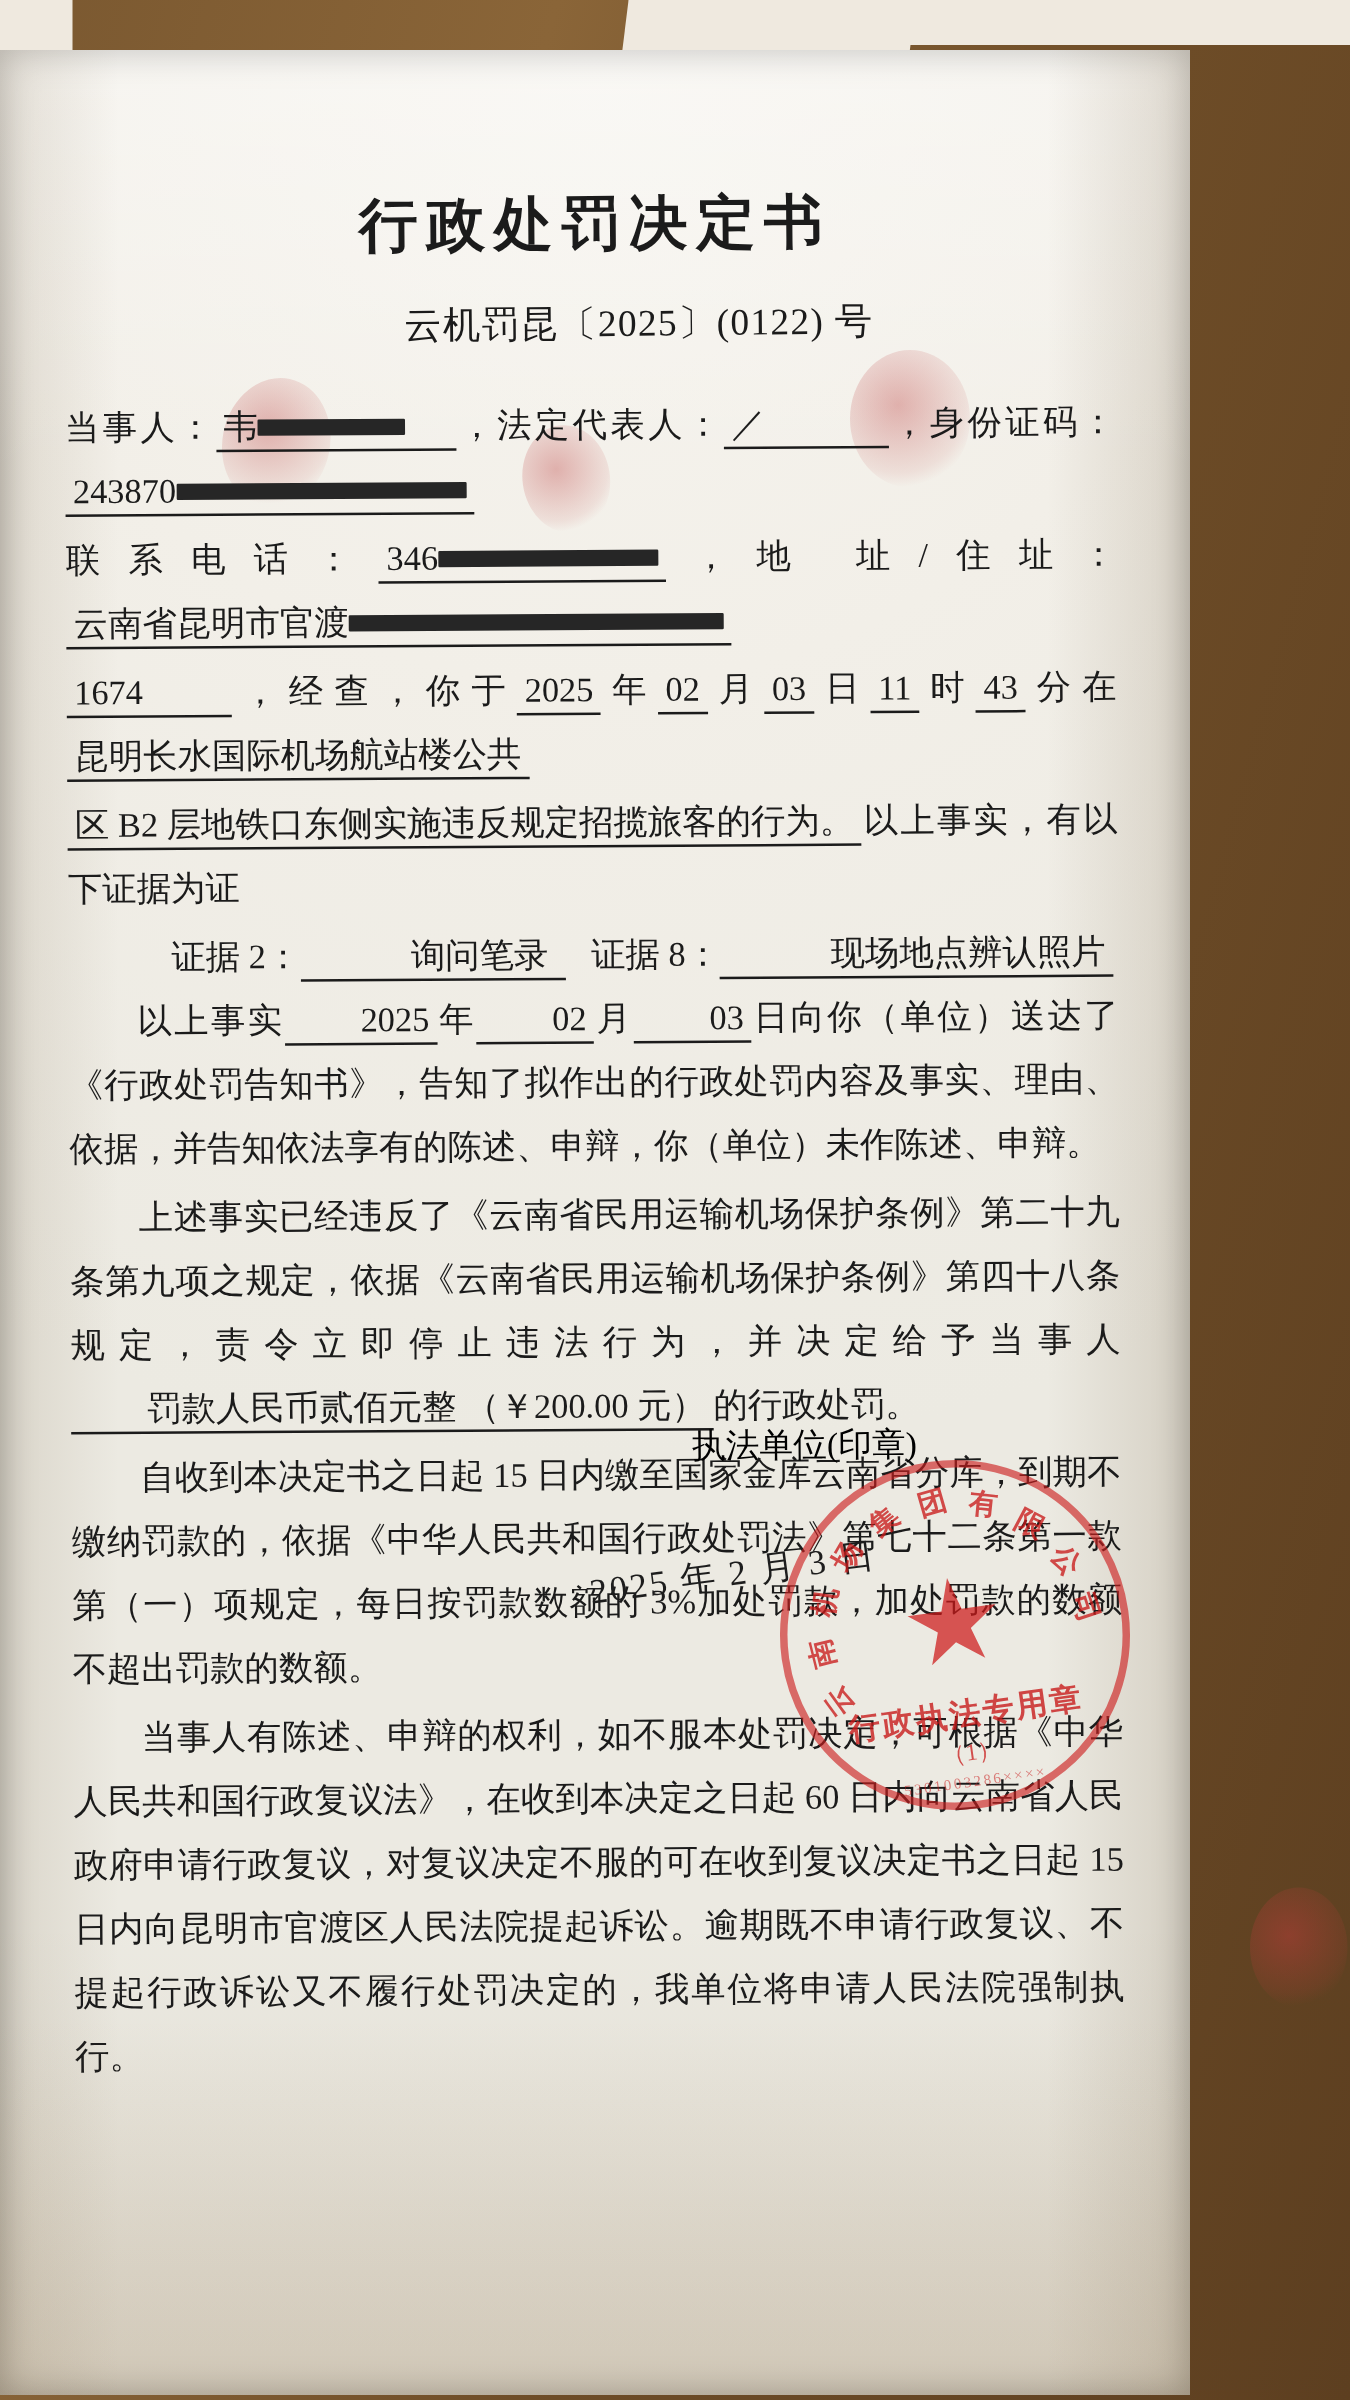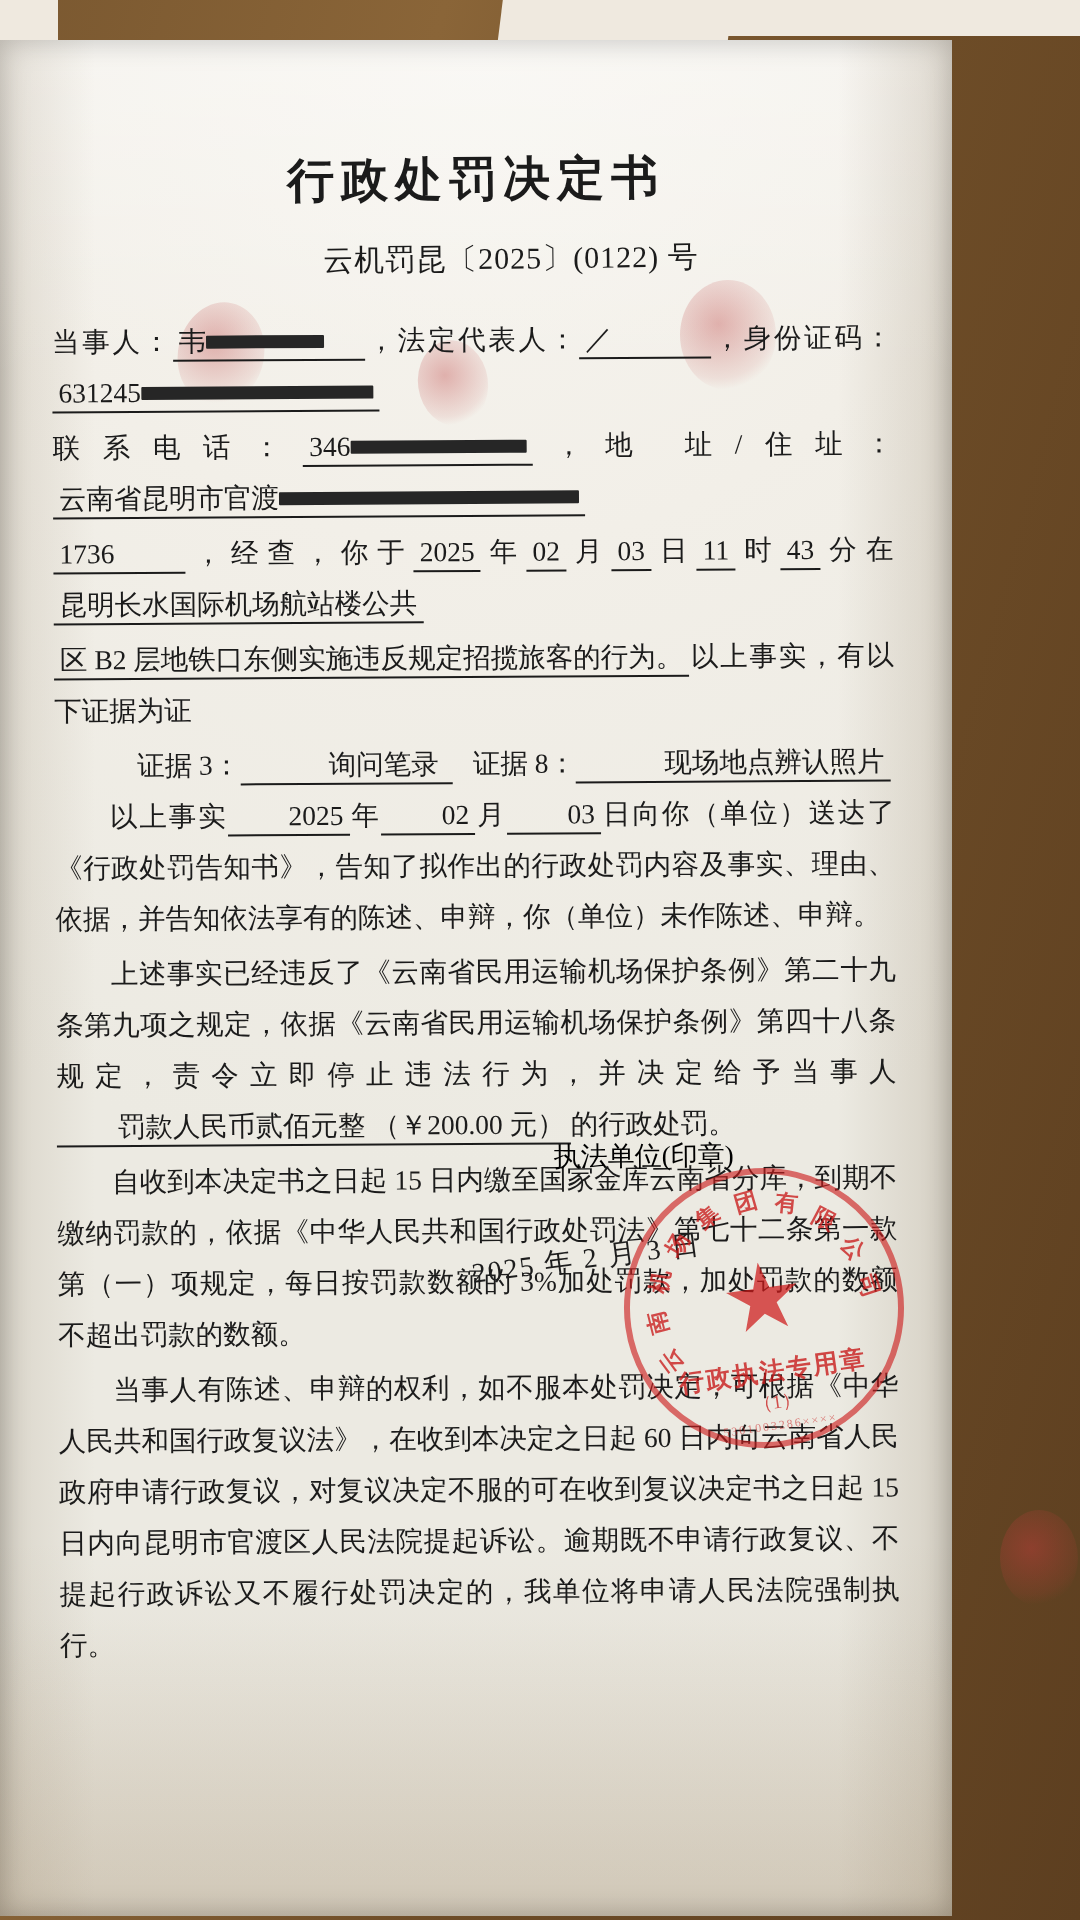--- a/index.html
+++ b/index.html
@@ -209,37 +209,37 @@
   <div class="smudge" id="smudge-4"></div>
 
   <div class="content">
 
     <h1 id="doc-title">行政处罚决定书</h1>
     <p id="doc-number">云机罚昆〔2025〕(0122) 号</p>
 
     <div class="body-text">
 
       <p class="para">
-        <span>当事人：</span><span class="u wide"><span>韦</span><span class="redact r2"></span></span><span>，法定代表人：</span><span class="u blank">／</span><span>，身份证码：</span><span class="u wide"><span>631245</span><span class="redact r4"></span></span>
+        <span>当事人：</span><span class="u wide"><span>韦</span><span class="redact r2"></span></span><span>，法定代表人：</span><span class="u blank">／</span><span>，身份证码：</span><span class="u wide"><span>243870</span><span class="redact r4"></span></span>
       </p>
 
       <p class="para">
         <span>联系电话：</span><span class="u wide"><span>346</span><span class="redact r3"></span></span><span>，地 址/住址：</span><span class="u wide"><span>云南省昆明市官渡</span><span class="redact r5"></span></span>
       </p>
 
       <p class="para">
-        <span class="u blank">1736</span><span>，经查，你于</span><span class="u">2025</span><span>年</span><span class="u">02</span><span>月</span><span class="u">03</span><span>日</span><span class="u">11</span><span>时</span><span class="u">43</span><span>分在</span><span class="u">昆明长水国际机场航站楼公共</span>
+        <span class="u blank">1674</span><span>，经查，你于</span><span class="u">2025</span><span>年</span><span class="u">02</span><span>月</span><span class="u">03</span><span>日</span><span class="u">11</span><span>时</span><span class="u">43</span><span>分在</span><span class="u">昆明长水国际机场航站楼公共</span>
       </p>
 
       <p class="para">
         <span class="u">区 B2 层地铁口东侧实施违反规定招揽旅客的行为。</span><span>以上事实，有以下证据为证</span>
       </p>
 
       <p class="para evi-line">
-        <span>证据 3：</span><span class="u">询问笔录</span>&nbsp;&nbsp;&nbsp;<span>证据 8：</span><span class="u">现场地点辨认照片</span>
+        <span>证据 2：</span><span class="u">询问笔录</span>&nbsp;&nbsp;&nbsp;<span>证据 8：</span><span class="u">现场地点辨认照片</span>
       </p>
 
       <p class="para indent">
         <span>以上事实</span><span class="u">2025</span><span>年</span><span class="u">02</span><span>月</span><span class="u">03</span><span>日</span><span>向你（单位）送达了《行政处罚告知书》，告知</span><span>了拟作出的行政处罚内容及事实、理由、依据，并告知依法享有的陈述、申辩，你（单位）未作陈述、申辩。</span>
       </p>
 
       <p class="para indent">
         <span>上述事实已经违反了《云南省民用运输机场保护条例》第二十九条第九项之规定，依据《云南省民用运输机场保护条例》第四十八条规定，责令立即停止违法行为，并决定给予当事人</span><span class="u">罚款人民币贰佰元整 （￥200.00 元）</span><span>的行政处罚。</span>
       </p>
 

